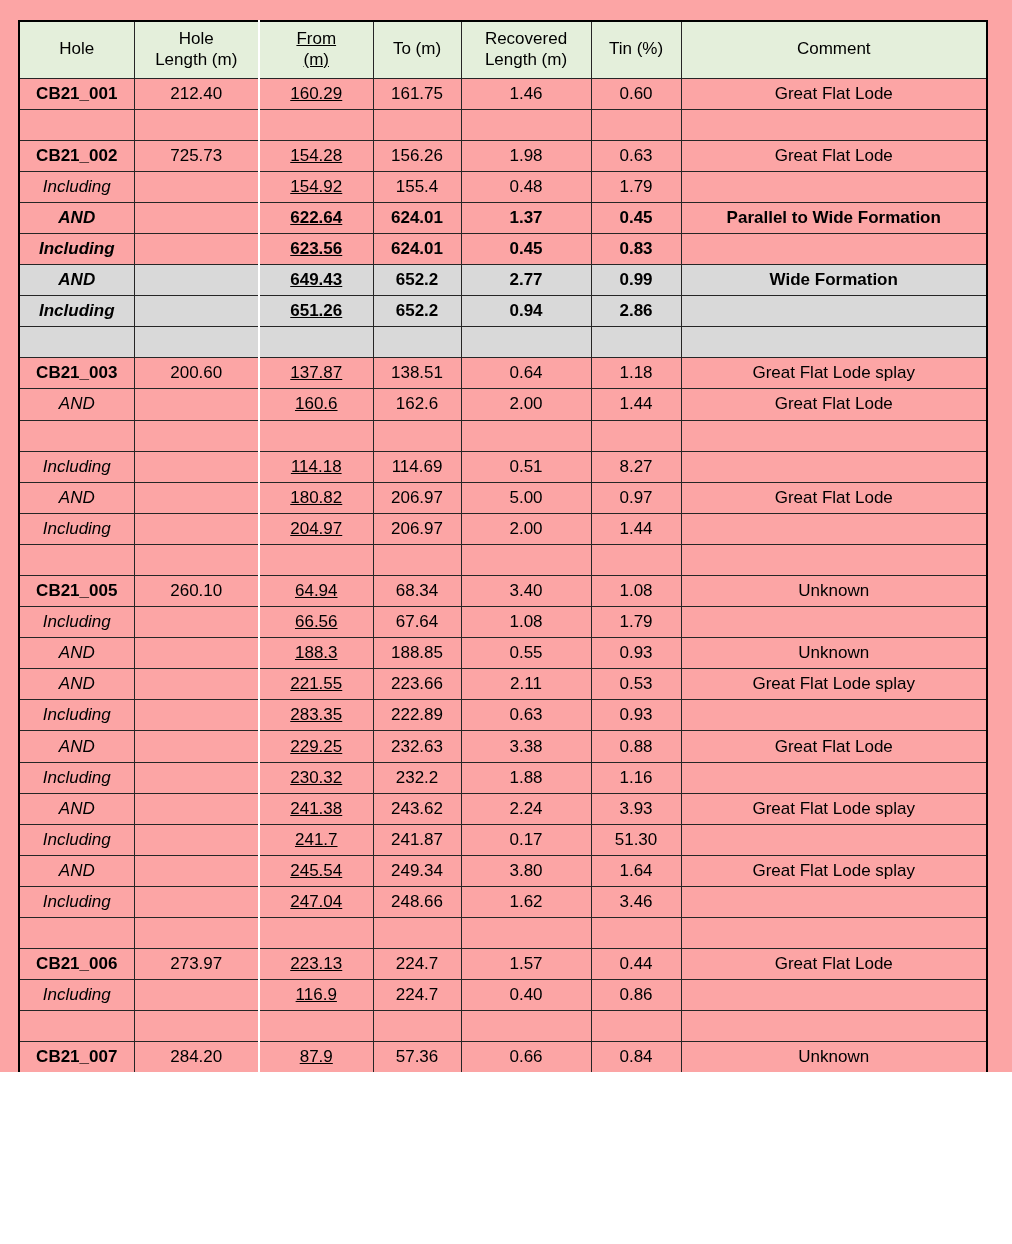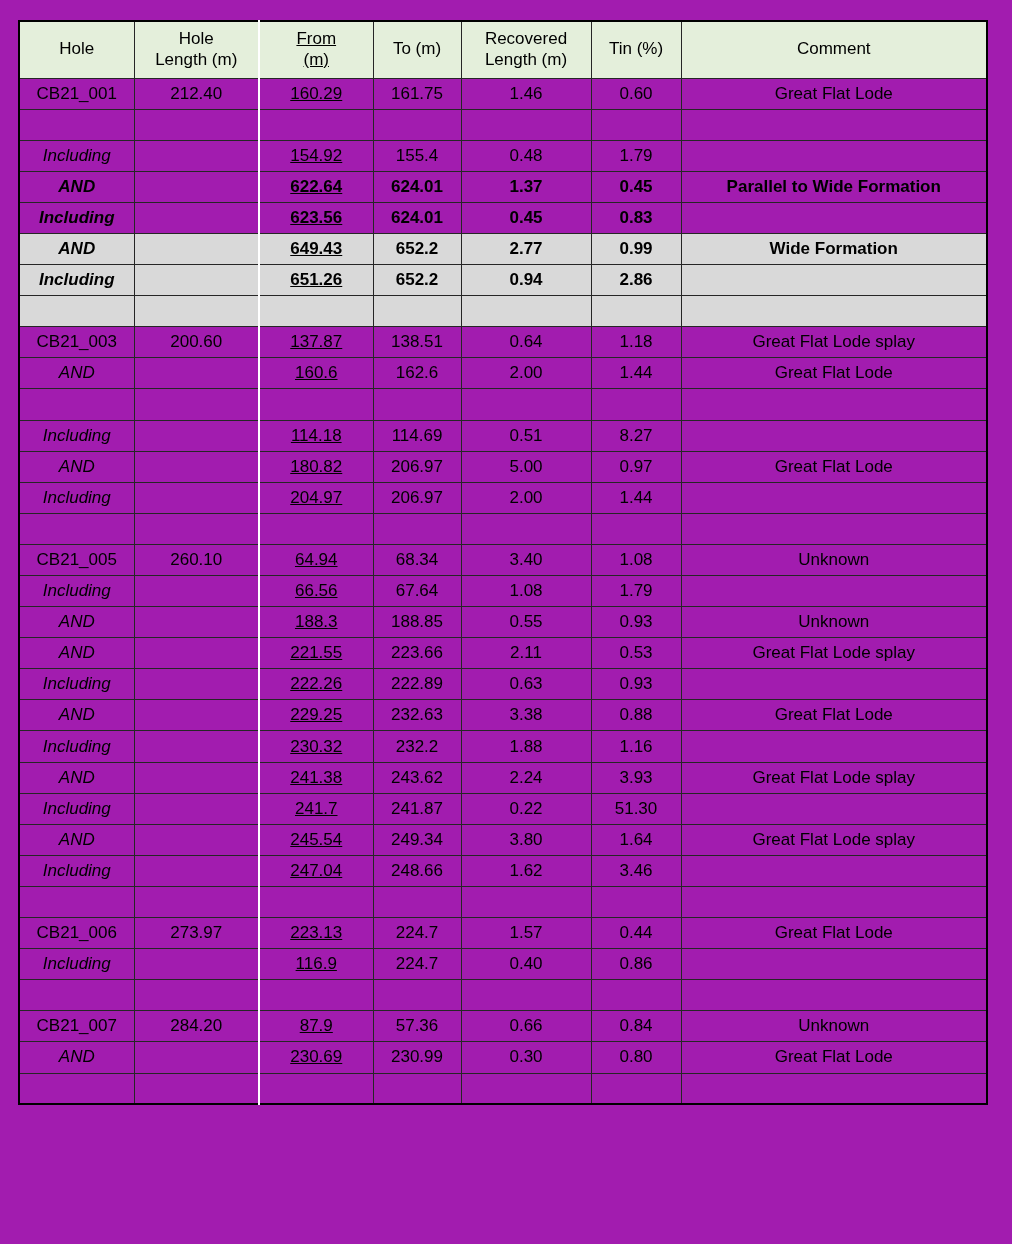--- a/index.html
+++ b/index.html
@@ -4,22 +4,22 @@
 <style>
   html, body {
     margin: 0;
     padding: 0;
     background: #ffffff;
     font-family: "Liberation Sans", sans-serif;
   }
   .sheet {
     position: relative;
     width: 1012px;
-    height: 1244px;
-    background: #a21caf;
+    height: 1072px;
+    background: #fca5a5;
     overflow: hidden;
   }
   table.drill {
     position: absolute;
     left: 18px;
     top: 20px;
     width: 968px;
     border-collapse: collapse;
     table-layout: fixed;
     border: 2.5px solid #000000;
@@ -42,21 +42,21 @@
   table.drill thead tr { height: 57px; }
   table.drill thead th {
     background: #e4efdb;
     font-weight: normal;
     line-height: 1.22;
     font-size: 17px;
   }
   table.drill tbody tr { height: 31.1px; }
   tr.shaded td { background: #d9d9d9; }
   tr.boldrow td { font-weight: bold; }
-  td.hole-id { font-weight: normal; }
+  td.hole-id { font-weight: bold; }
   td.sub-label { font-style: italic; }
   .footnote {
     position: absolute;
     left: 18px;
     top: 1209px;
     font-size: 17.5px;
     color: #000000;
     white-space: nowrap;
   }
   .footnote .marker { font-weight: bold; padding-right: 6px; }
@@ -100,20 +100,29 @@
         <tr>
           <td></td>
           <td></td>
           <td></td>
           <td></td>
           <td></td>
           <td></td>
           <td></td>
         </tr>
         <tr>
+          <td class="hole-id">CB21_002</td>
+          <td>725.73</td>
+          <td>154.28</td>
+          <td>156.26</td>
+          <td>1.98</td>
+          <td>0.63</td>
+          <td>Great Flat Lode</td>
+        </tr>
+        <tr>
           <td class="sub-label">Including</td>
           <td></td>
           <td>154.92</td>
           <td>155.4</td>
           <td>0.48</td>
           <td>1.79</td>
           <td></td>
         </tr>
         <tr class="boldrow">
           <td class="sub-label">AND</td>
@@ -255,21 +264,21 @@
           <td></td>
           <td>221.55</td>
           <td>223.66</td>
           <td>2.11</td>
           <td>0.53</td>
           <td>Great Flat Lode splay</td>
         </tr>
         <tr>
           <td class="sub-label">Including</td>
           <td></td>
-          <td>222.26</td>
+          <td>283.35</td>
           <td>222.89</td>
           <td>0.63</td>
           <td>0.93</td>
           <td></td>
         </tr>
         <tr>
           <td class="sub-label">AND</td>
           <td></td>
           <td>229.25</td>
           <td>232.63</td>
@@ -293,21 +302,21 @@
           <td>243.62</td>
           <td>2.24</td>
           <td>3.93</td>
           <td>Great Flat Lode splay</td>
         </tr>
         <tr>
           <td class="sub-label">Including</td>
           <td></td>
           <td>241.7</td>
           <td>241.87</td>
-          <td>0.22</td>
+          <td>0.17</td>
           <td>51.30</td>
           <td></td>
         </tr>
         <tr>
           <td class="sub-label">AND</td>
           <td></td>
           <td>245.54</td>
           <td>249.34</td>
           <td>3.80</td>
           <td>1.64</td>

